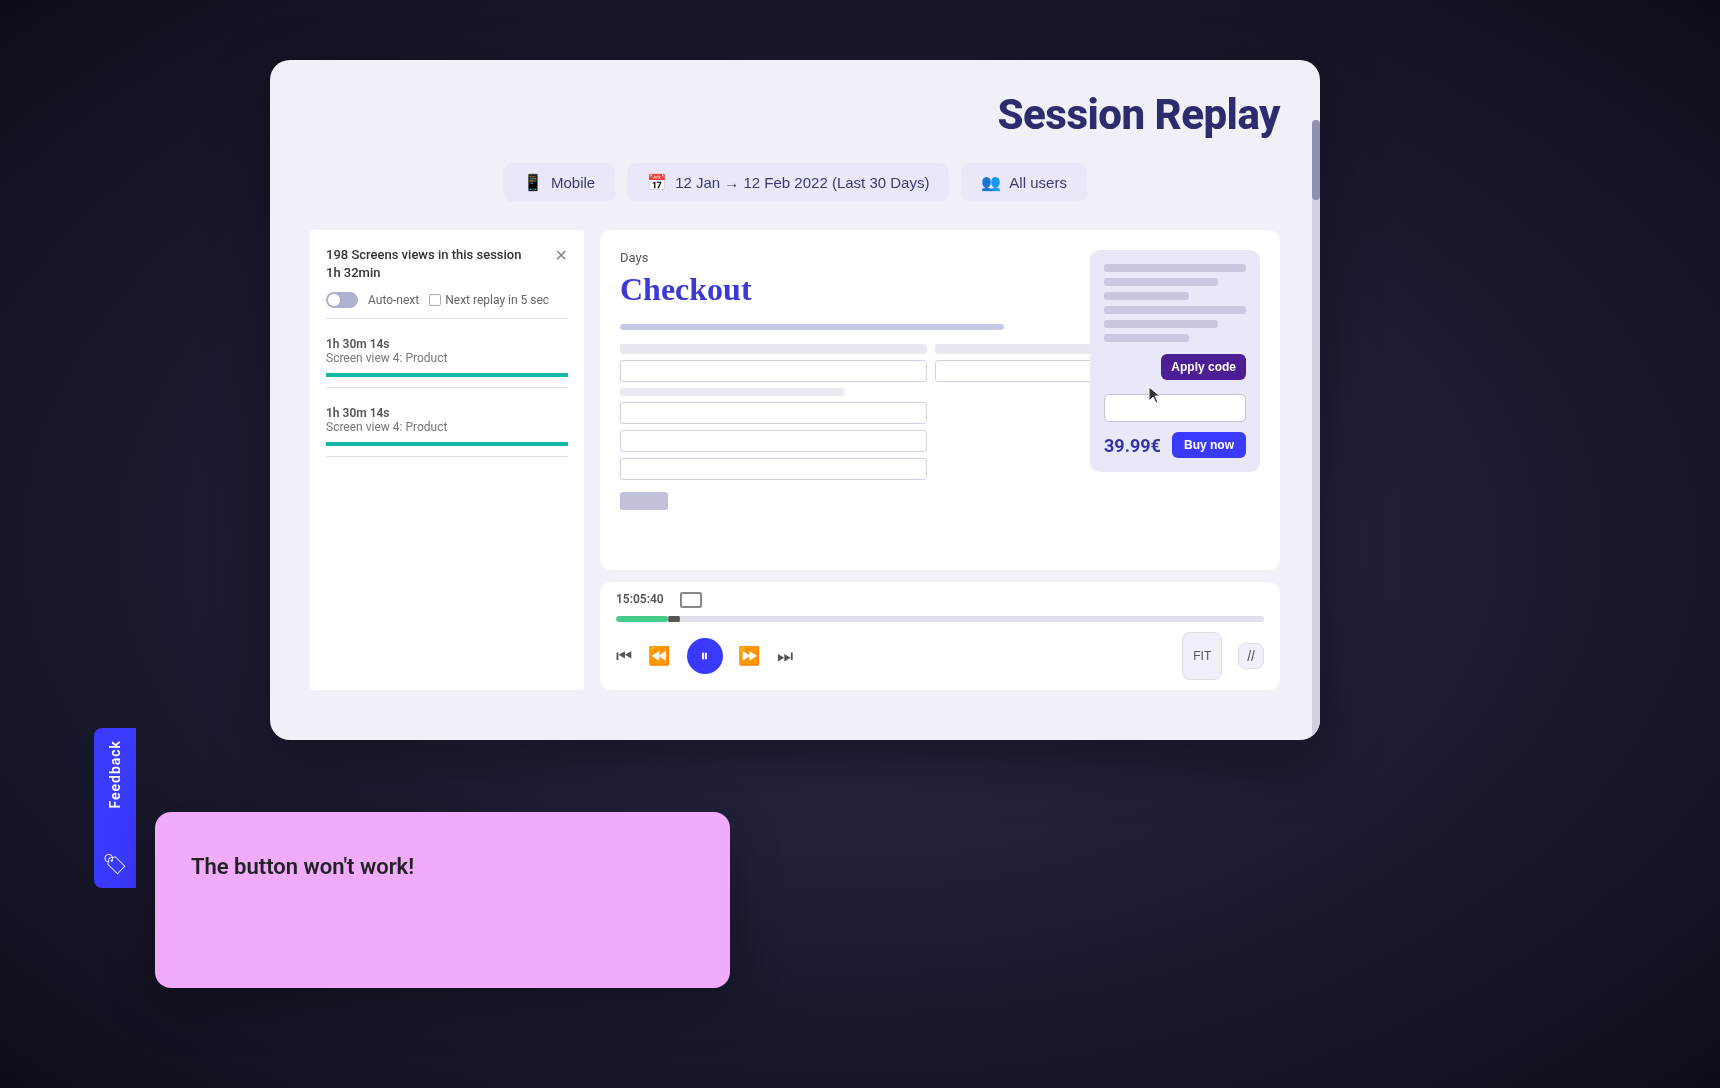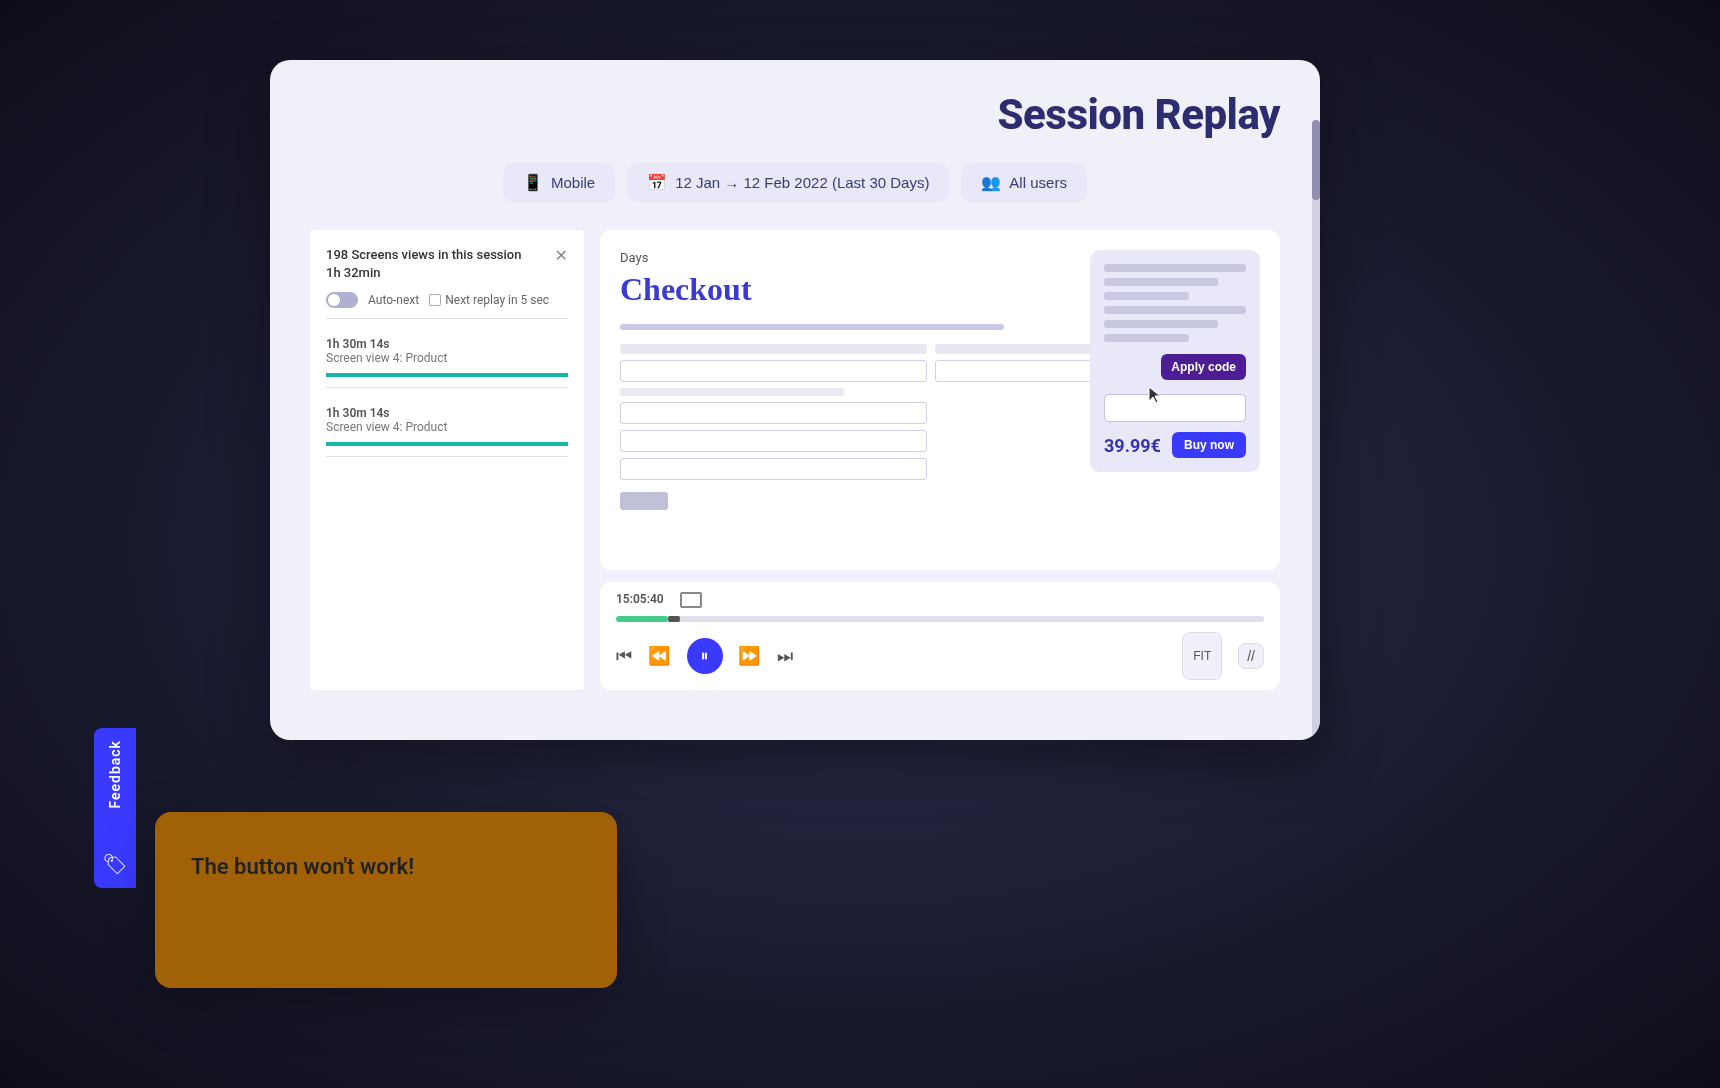--- a/index.html
+++ b/index.html
@@ -402,22 +402,22 @@
       font-size: 14px;
       color: #555;
       cursor: pointer;
     }
 
     
     .feedback-modal {
       position: absolute;
       bottom: 100px;
       left: 155px;
-      width: 462px;
-      background: #a16207;
+      width: 575px;
+      background: #f0abfc;
       border-radius: 16px;
       box-shadow: 0 15px 50px rgba(0,0,0,0.3);
       overflow: hidden;
     }
 
     .feedback-content {
       padding: 40px 36px 36px;
     }
 
     .feedback-message {

